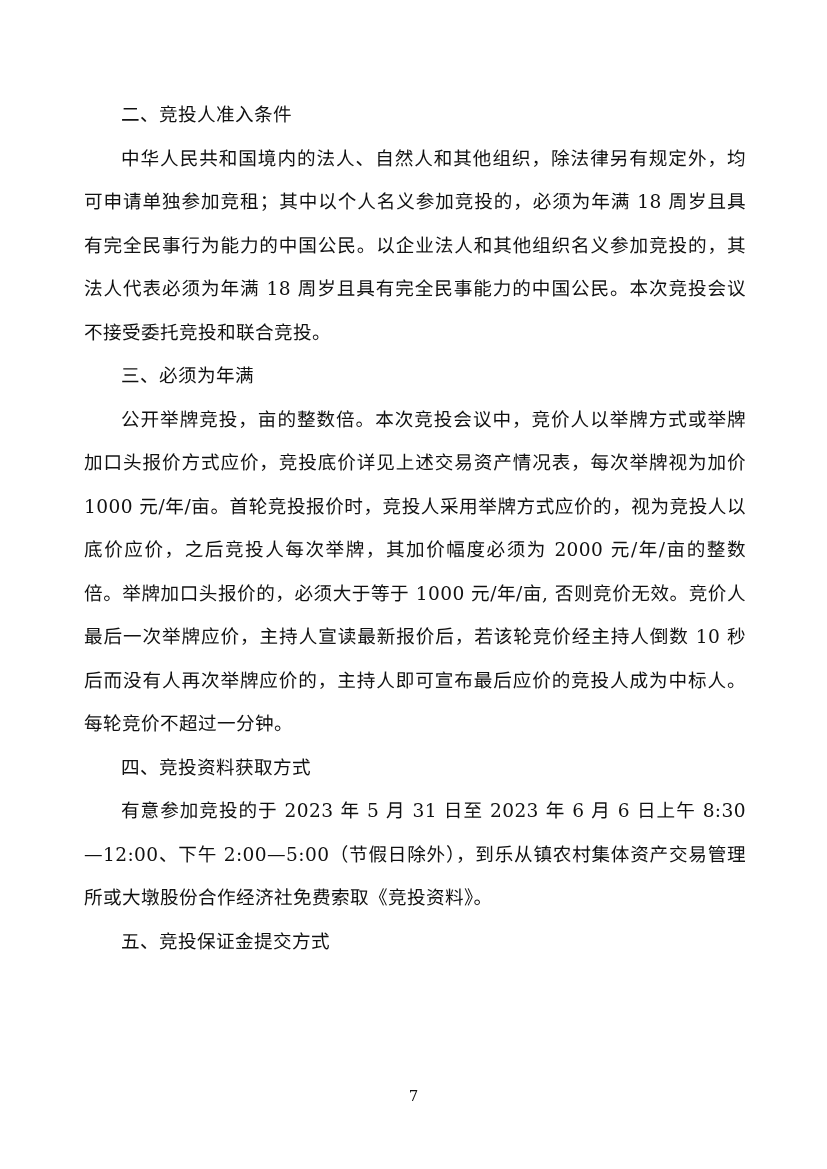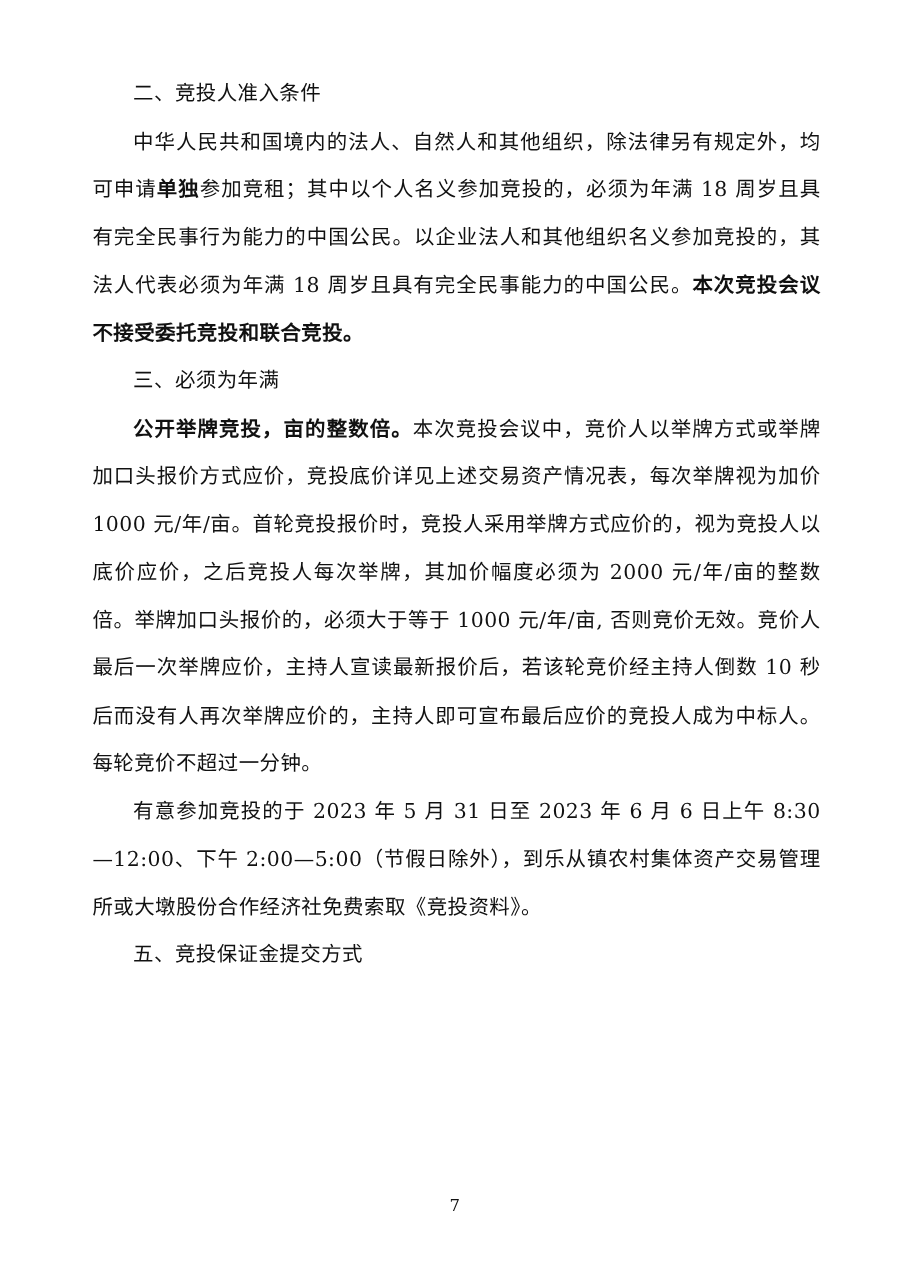--- a/index.html
+++ b/index.html
@@ -17,21 +17,21 @@
     width: 827px;
     height: 1169px;
     margin: 0 auto;
     background: #ffffff;
     overflow: hidden;
     box-sizing: border-box;
   }
   .content {
     position: absolute;
     left: 84px;
-    top: 64px;
+    top: 93px;
     width: 662px;
   }
   
   .para,
   .heading {
     font-size: 18.6px;
     line-height: 43.5px;
     letter-spacing: 0.4px;
     text-align: justify;
     text-justify: inter-character;
@@ -45,21 +45,21 @@
   }
   .para {
     text-indent: 37px;
   }
   
   .para + .heading,
   .heading + .para {
     margin-top: 0;
   }
   b, .b {
-    font-weight: 700;
+    font-weight: 400;
   }
   .page-number {
     position: absolute;
     left: 0;
     right: 0;
     top: 1086px;
     text-align: center;
     font-size: 15px;
     line-height: 20px;
     color: #111111;
@@ -68,17 +68,18 @@
 </style>
 </head>
 <body>
 
 <div class="page">
   <div class="content" id="content-root">
       <p class="heading">二、竞投人准入条件</p>
       <p class="para"><span>中华人民共和国境内的法人、自然人和其他组织，除法律另有规定外，均可申请</span><b>单独</b><span>参加竞租；其中以个人名义参加竞投的，必须为年满 18 周岁且具有完全民事行为能力的中国公民。以企业法人和其他组织名义参加竞投的，其法人代表必须为年满 18 周岁且具有完全民事能力的中国公民。</span><b>本次竞投会议不接受委托竞投和联合竞投。</b></p>
       <p class="heading">三、必须为年满</p>
       <p class="para"><b>公开举牌竞投，亩的整数倍。</b><span>本次竞投会议中，竞价人以举牌方式或举牌加口头报价方式应价，竞投底价详见上述交易资产情况表，每次举牌视为加价 1000 元/年/亩。首轮竞投报价时，竞投人采用举牌方式应价的，视为竞投人以底价应价，之后竞投人每次举牌，其加价幅度必须为 2000 元/年/亩的整数倍。举牌加口头报价的，必须大于等于 1000 元/年/亩, 否则竞价无效。竞价人最后一次举牌应价，主持人宣读最新报价后，若该轮竞价经主持人倒数 10 秒后而没有人再次举牌应价的，主持人即可宣布最后应价的竞投人成为中标人。每轮竞价不超过一分钟。</span></p>
+      <p class="heading">四、竞投资料获取方式</p>
       <p class="para"><span>有意参加竞投的于 2023 年 5 月 31 日至 2023 年 6 月 6 日上午 8:30—12:00、下午 2:00—5:00（节假日除外），到乐从镇农村集体资产交易管理所或大墩股份合作经济社免费索取《竞投资料》。</span></p>
       <p class="heading">五、竞投保证金提交方式</p>
     </div>
   <div class="page-number">7</div>
 </div>
 
 </body></html>

